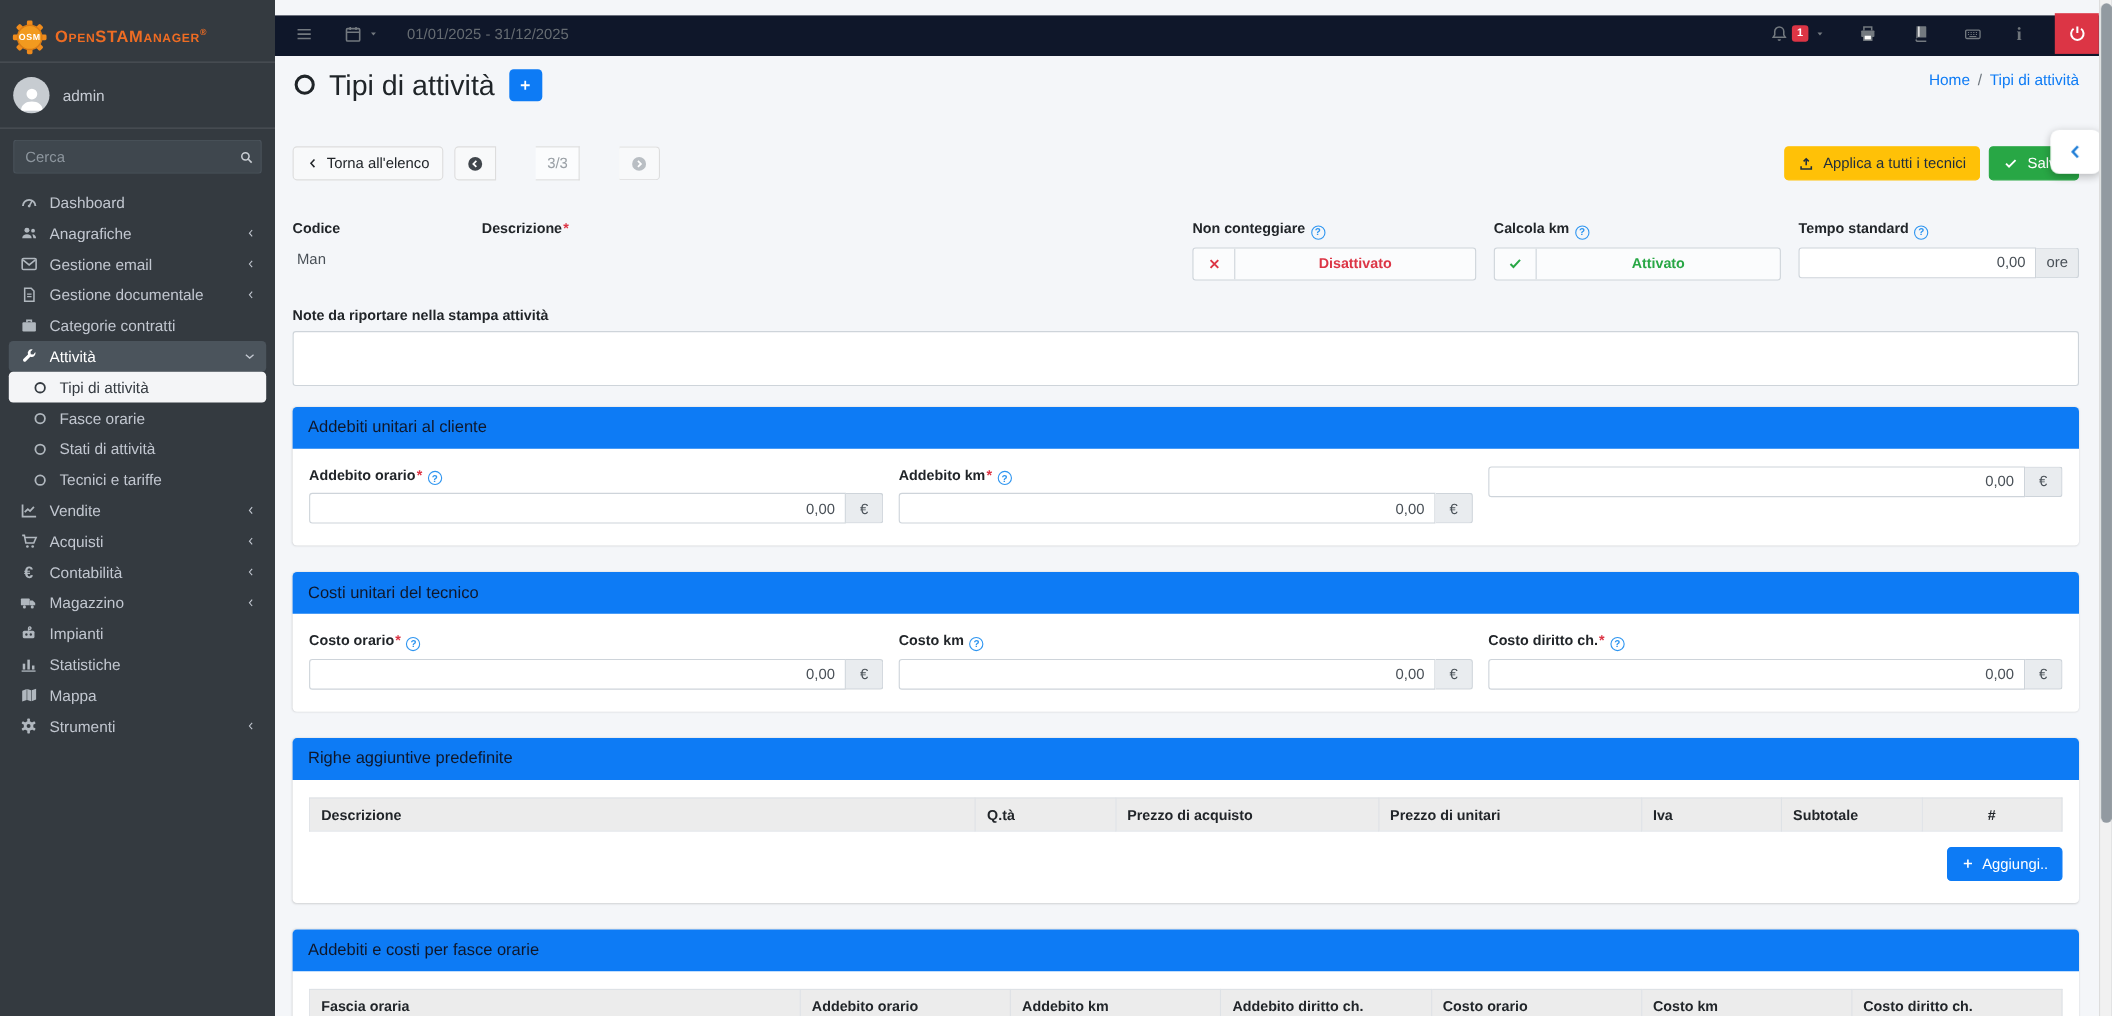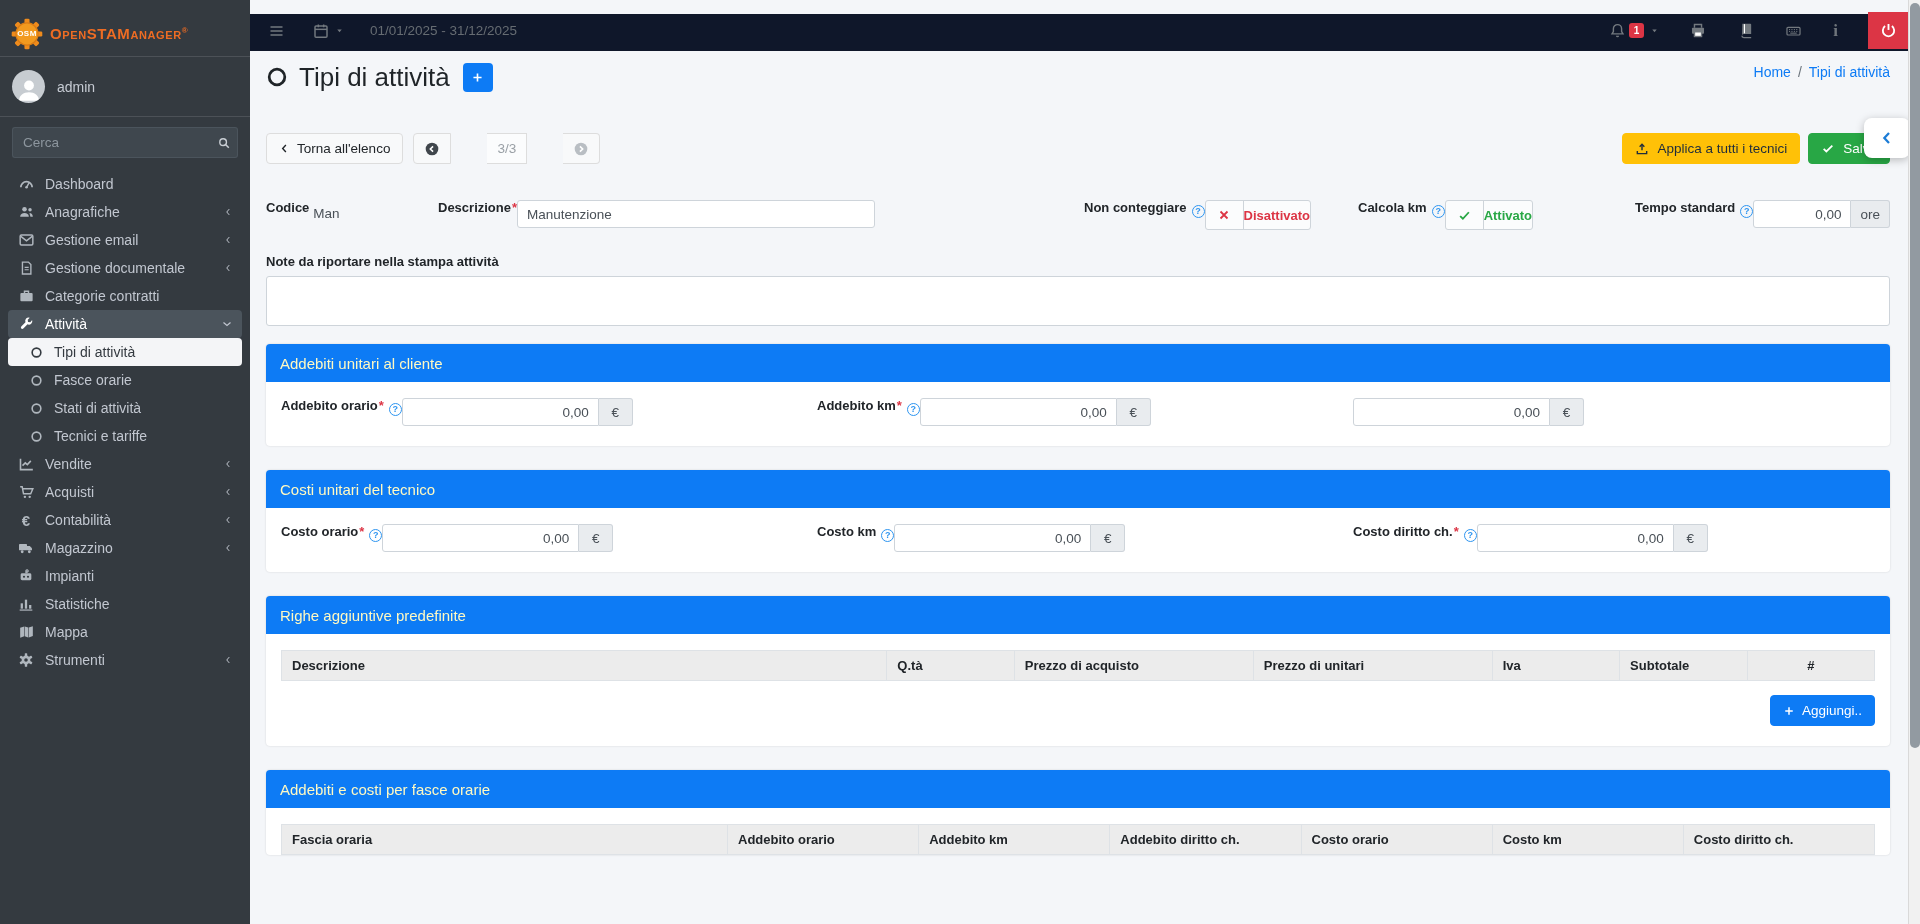--- a/index.html
+++ b/index.html
@@ -64,21 +64,21 @@
   .pager-group .seg { background:#f8f9fa; border:1px solid #ddd; height:31px; display:flex; align-items:center; padding:0 10px; }
   .pager-group .seg:first-child { border-radius:4px 0 0 4px; }
   .pager-group .seg:last-child { border-radius:0 4px 4px 0; border-left:0; }
   .pager-group .seg.mid { border-left:0; color:#9aa0a6; font-size:13.5px; background:#fbfcfd; }
   .btn-warning { background:#ffc107; color:#1f2d3d; border-color:#ffc107; margin-left:auto; }
   .btn-warning svg { margin-right:8px; }
   .btn-success { background:#28a745; color:#fff; border-color:#28a745; margin-left:8px; }
   .btn-success svg { margin-right:8px; }
 
   .form-row1 { margin-top:36px; display:flex; }
-  .fcol { display:flex; }
+  .fcol { display:flex; flex-direction:column; }
   .c-codice { width:172px; }
   .c-descr { width:437px; }
   .c-noncont { width:258px; margin-left:auto; }
   .c-calckm { width:261px; margin-left:16px; }
   .c-tempo { width:255px; margin-left:16px; }
   label.flabel { font-size:13px; font-weight:bold; color:#212529; margin-bottom:7px; white-space:nowrap; }
   .req { color:#dc3545; margin-left:1px; }
   .help { display:inline-flex; align-items:center; justify-content:center; width:13px; height:13px; border:1.5px solid #2e95f0; border-radius:50%; color:#2e95f0; font-size:9px; font-weight:bold; margin-left:5px; vertical-align:-2px; }
   .help::after { content:"?"; }
   .plain-val { font-size:13.5px; color:#495057; padding-top:6px; padding-left:4px; }
@@ -90,21 +90,21 @@
   .tog-ico { width:38px; border-right:1px solid #ced4da; display:flex; align-items:center; justify-content:center; }
   .tog-label { flex:1; display:flex; align-items:center; justify-content:center; font-size:13px; font-weight:bold; }
   .tog-off .tog-ico, .tog-off .tog-label { color:#dc3545; }
   .tog-on .tog-ico, .tog-on .tog-label { color:#28a745; }
 
   .note-block { margin-top:24px; }
   .note-block textarea { height:50px; resize:none; padding:6px 9px; }
 
   .card { background:#fff; border-radius:4px; box-shadow:0 0 2px rgba(0,0,0,.15); margin-top:24px; }
   .card.first { margin-top:14px; }
-  .card-header { background:#0d7bf5; color:#fef9c3; font-size:15px; padding:0 14px; height:38px; display:flex; align-items:center; border-radius:4px 4px 0 0;text-align:center; }
+  .card-header { background:#0d7bf5; color:#0f172a; font-size:15px; padding:0 14px; height:38px; display:flex; align-items:center; border-radius:4px 4px 0 0;text-align:center; }
   .card-body { padding:16px 15px 20px; }
   .grid3 { display:grid; grid-template-columns:repeat(3,1fr); gap:14px; }
 
   table.tbl { width:100%; border-collapse:collapse; }
   table.tbl th { background:#ececec; border:1px solid #dee2e6; font-size:13px; font-weight:bold; color:#212529; text-align:left; padding:6px 10px; height:30px; }
   table.tbl th.center { text-align:center; }
   .add-row { margin-top:14px; text-align:right; }
   .btn-primary { background:#0d7bf5; color:#fff; border-color:#0d7bf5; }
   .btn-primary svg { margin-right:7px; }
   .card-body.slim { padding:16px 15px 0; }
@@ -525,21 +525,20 @@
       </button>
     </div>
 
     <div class="form-row1">
       <div class="fcol c-codice">
         <label class="flabel">Codice</label>
         <div class="plain-val">Man</div>
       </div>
       <div class="fcol c-descr">
         <label class="flabel"><span>Descrizione</span><span class="req">*</span></label>
-        <input class="inp" value="Manutenzione" style="">
       </div>
       <div class="fcol c-noncont">
         <label class="flabel"><span>Non conteggiare</span><span class="help"></span></label>
         <div class="toggle tog-off">
           <span class="tog-ico">
               <svg width="12" height="12" viewBox="0 0 24 24">
                 <path d="M5 5l14 14M19 5 5 19" stroke="currentColor" stroke-width="3.6"></path>
               </svg>
             </span>
           <span class="tog-label">Disattivato</span>

